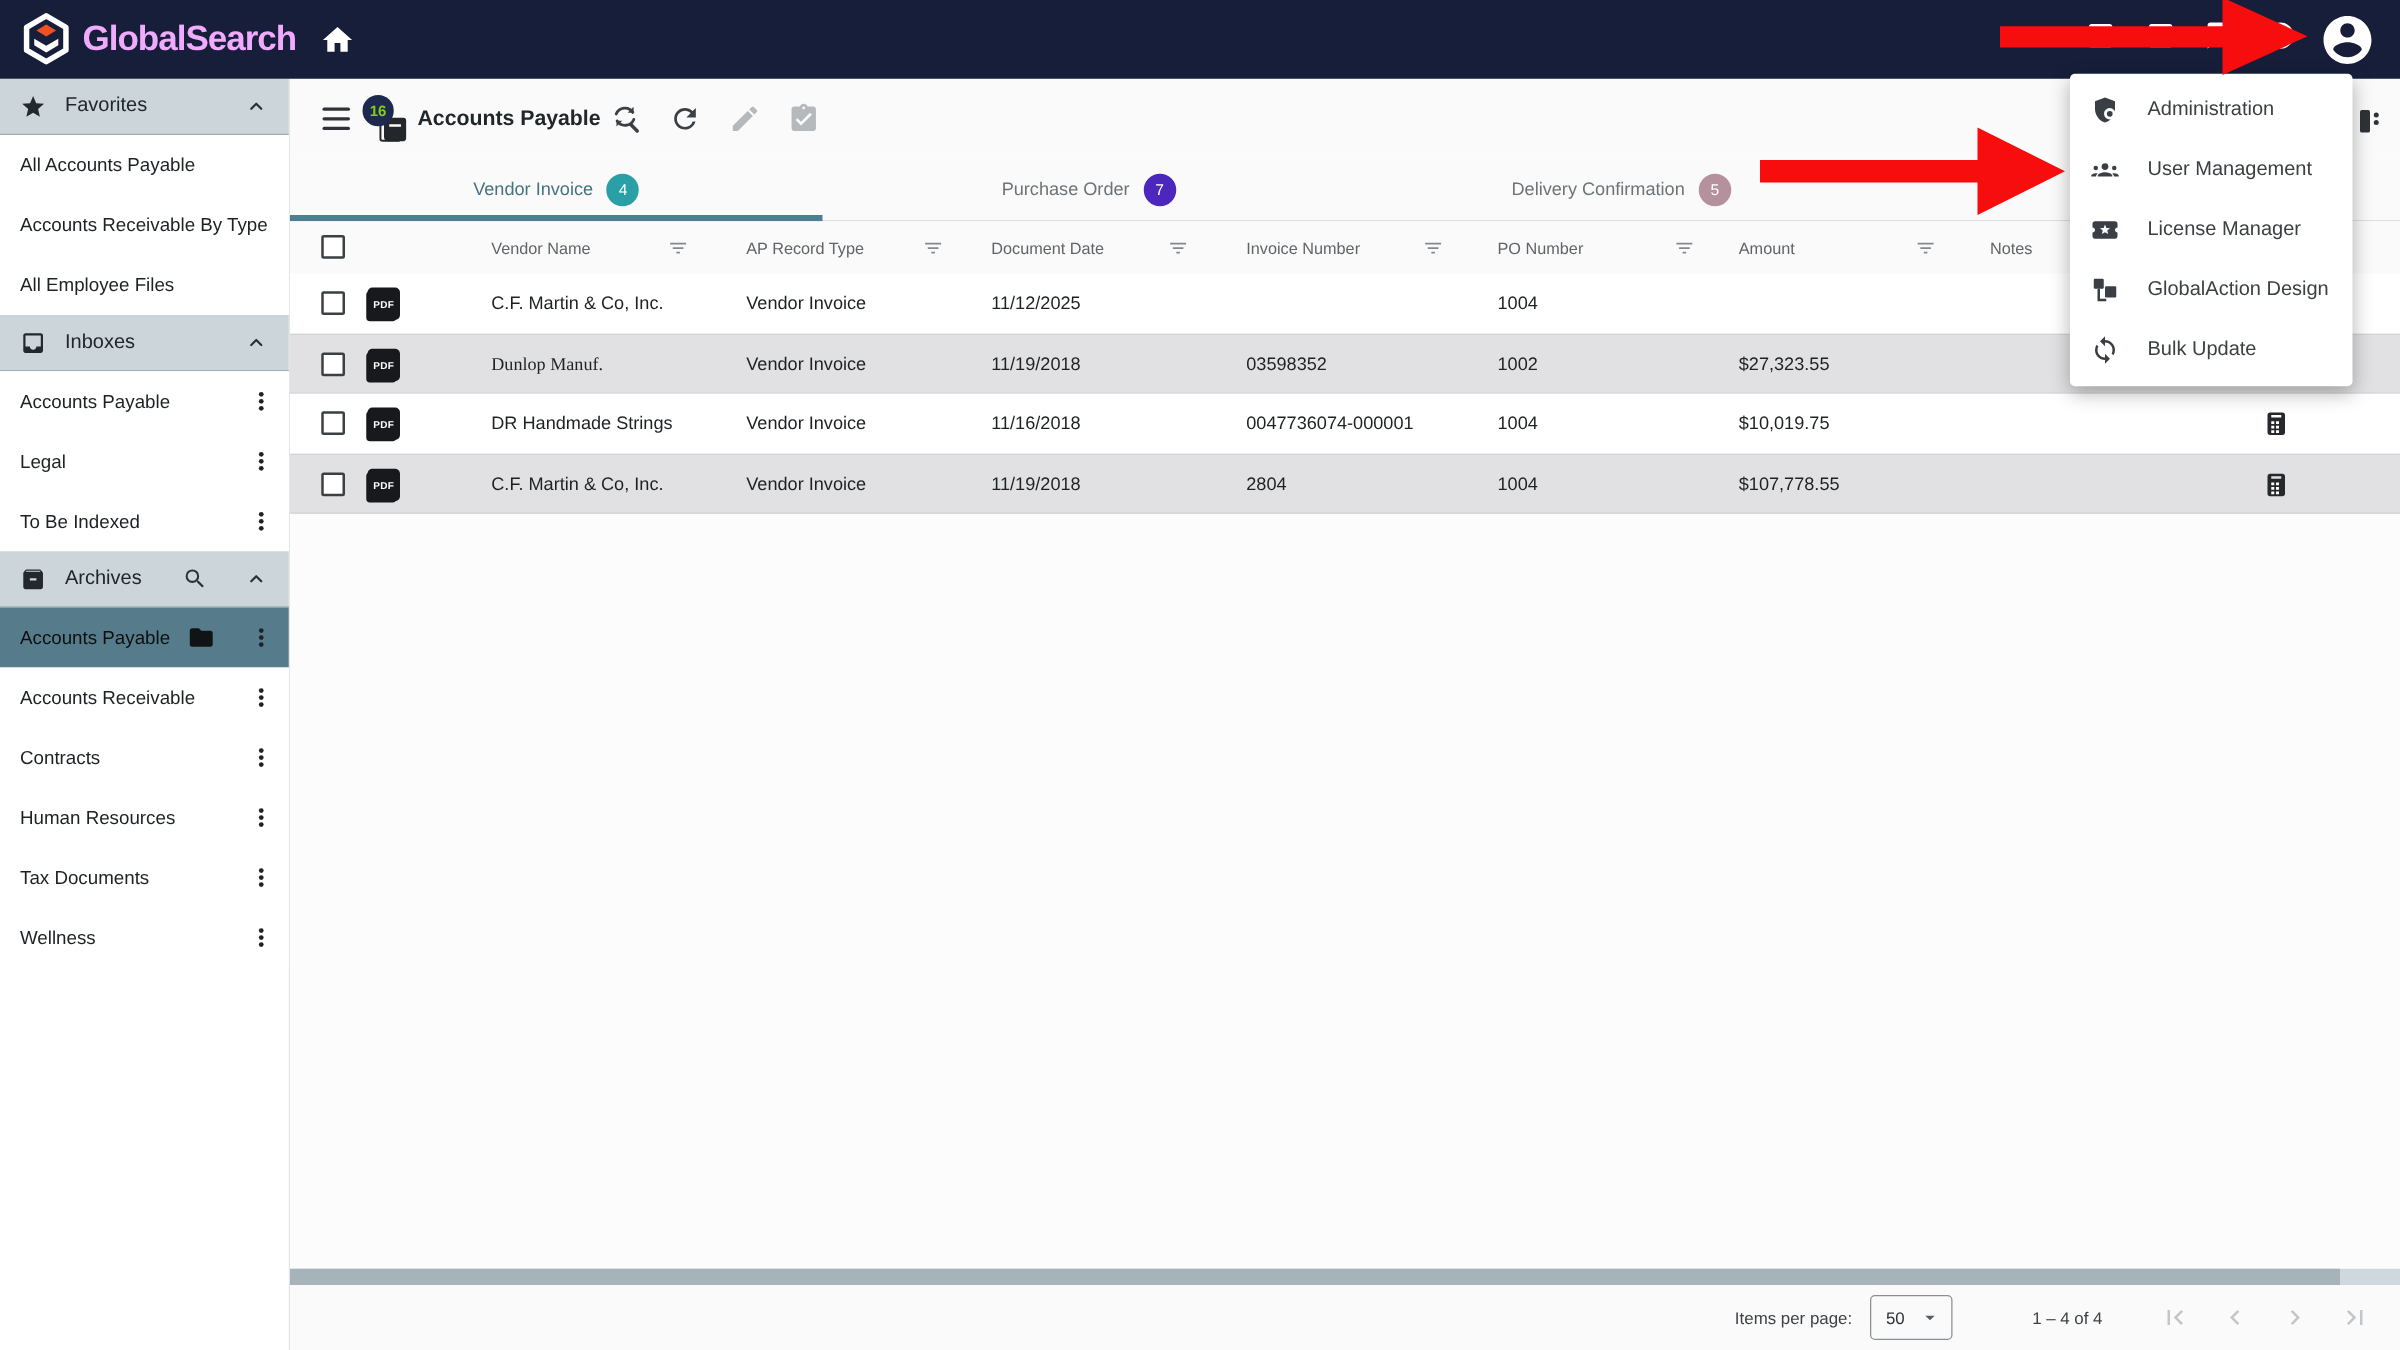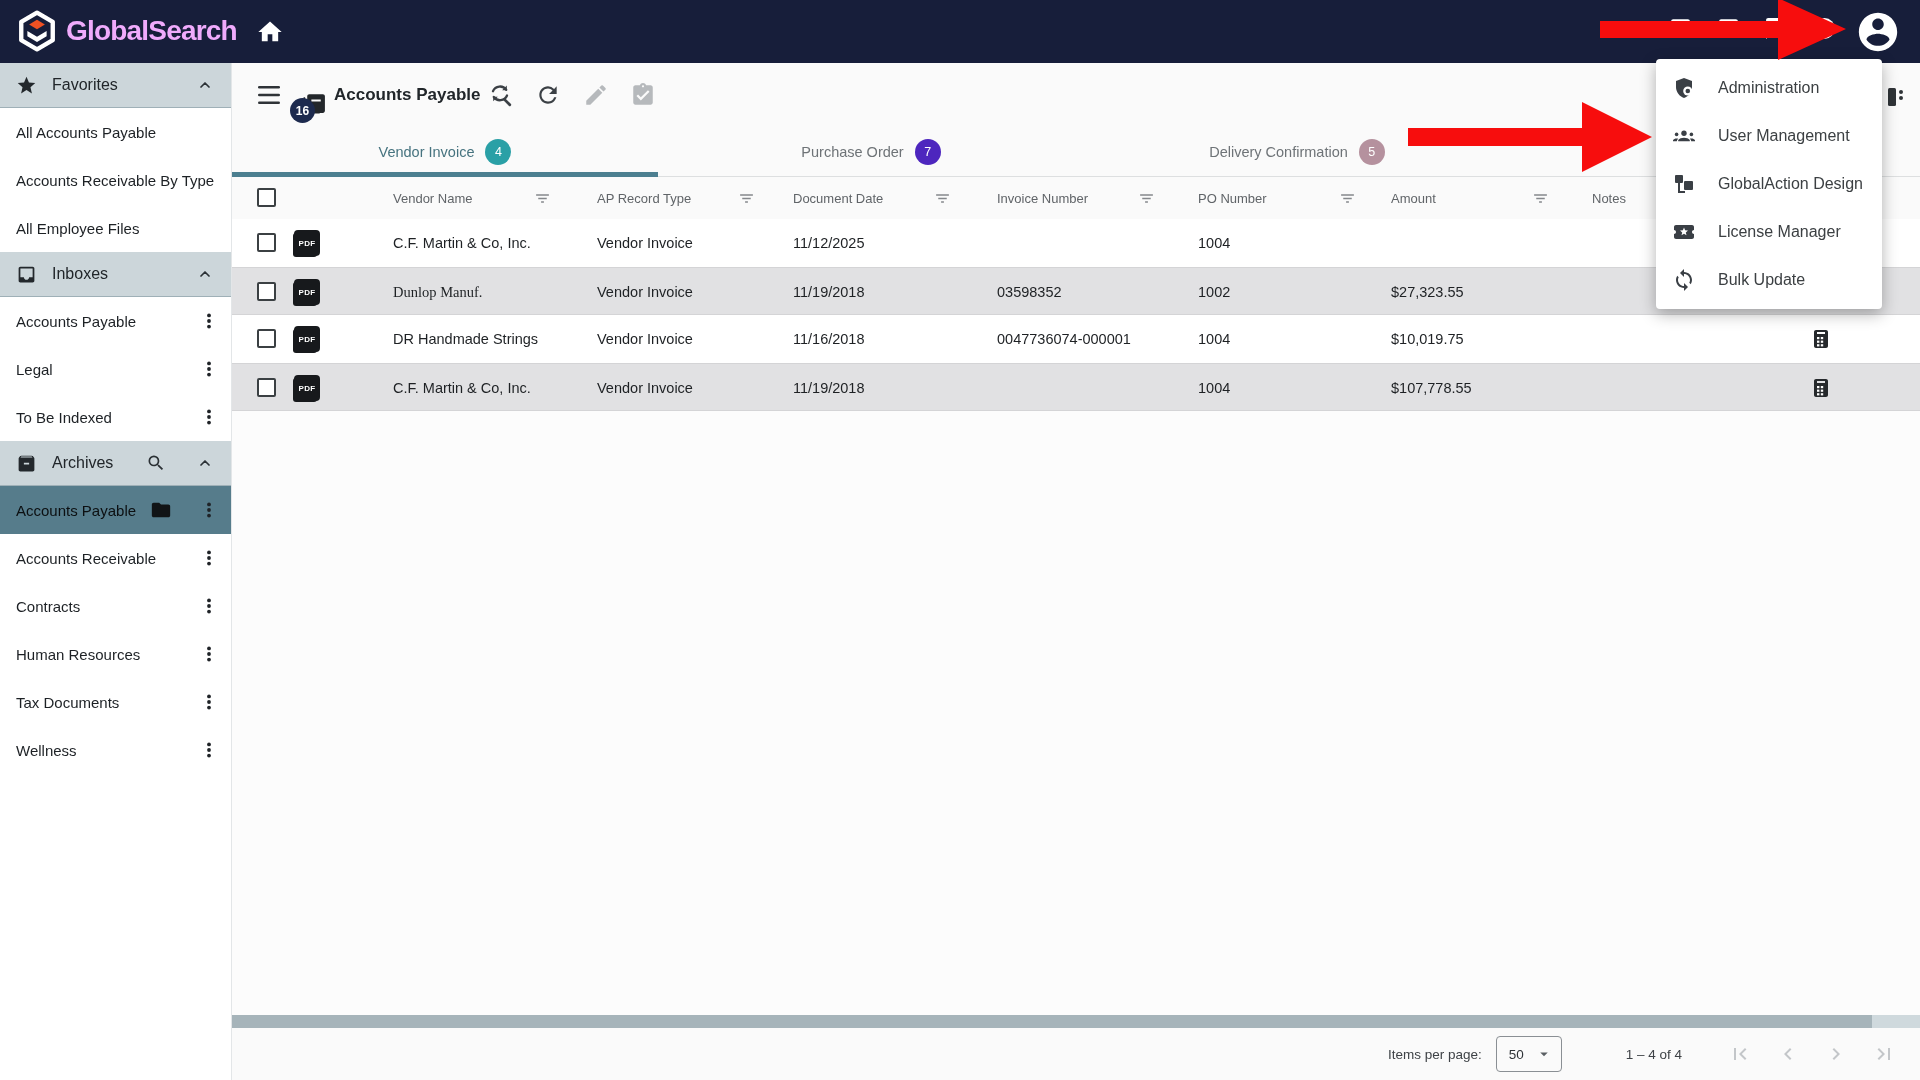--- a/index.html
+++ b/index.html
@@ -34,22 +34,22 @@
   .side-item .folder-ic { width:22px; height:22px; margin-left:14px; color:#111416; flex:0 0 auto; }
   .side-item .kebab { width:18px; height:18px; margin-left:auto; color:#1f2327; flex:0 0 auto; }
 
   
   .content { position:absolute; top:63px; left:232px; width:1688px; bottom:0; background:#fcfcfc; }
   .toolbar { position:relative; height:64px; background:#fafafa; }
   .hamburger { position:absolute; left:24px; top:21px; width:26px; height:22px; color:#2f3337; }
   .doc-badge-wrap { position:absolute; left:62px; top:19px; width:40px; height:34px; }
   .doc-ic { position:absolute; left:8px; top:8px; width:25px; height:25px; color:#23272b; }
   .count-badge { position:absolute; left:-4px; top:-6px; min-width:25px; height:25px; border-radius:50%;
-    background:#1d2a4e; color:#ffffff; font-size:12px; font-weight:700;
-    display:flex; align-items:center; justify-content:center; z-index:2;margin-top:22px; }
+    background:#1d2a4e; color:#84cc16; font-size:12px; font-weight:700;
+    display:flex; align-items:center; justify-content:center; z-index:2; }
   .tb-title { position:absolute; left:102px; top:0; line-height:64px; font-size:17px; font-weight:700; color:#21262a; }
   .tb-ic { position:absolute; top:19px; width:26px; height:26px; }
   .tb-ic.dark { color:#3b4045; }
   .tb-ic.disabled { color:#b6b9bc; }
   .view-options { position:absolute; left:1652px; top:22px; width:24px; height:24px; color:#2f3337; z-index:5; }
 
   .tabs-row { height:50px; border-bottom:1px solid #dddfe0; background:#fafafa; }
   .tabs-inner { display:flex; width:1278px; height:100%; }
   .tab { width:426px; display:flex; align-items:center; justify-content:center; gap:11px;
     font-size:14.5px; font-weight:500; color:#6e7377; position:relative; cursor:default; }
@@ -546,20 +546,21 @@
                 <rect x="12.8" y="13.6" width="2.4" height="2.2"></rect>
                 <rect x="9" y="17.2" width="2.4" height="2.2"></rect>
                 <rect x="12.8" y="17.2" width="2.4" height="2.2"></rect>
               </g>
               <path fill="currentColor" d="M4.5 6H3v13.5A1.5 1.5 0 0 0 4.5 21H6v-1.5h-.5c-.55 0-1-.45-1-1V6z" opacity="0"></path>
             </svg>
     </span>
   <span class="rc" style="left: 161px;">C.F. Martin &amp; Co, Inc.</span>
           <span class="rc" style="left: 365px;">Vendor Invoice</span>
           <span class="rc" style="left: 561px;">11/19/2018</span>
+          <span class="rc" style="left: 765px;">2804</span>
           <span class="rc" style="left: 966px;">1004</span>
           <span class="rc" style="left: 1159px;">$107,778.55</span>
           <span class="rc" style="left: 1360px;"></span>
         </div>
       </div>
 
     <div class="hscroll">
       <div class="hthumb"></div>
     </div>
 
@@ -618,36 +619,36 @@
             <circle cx="4.6" cy="10.4" r="1.8"></circle>
             <path d="M1 16.2c.7-1 2-1.7 3.6-1.7.6 0 1.1.1 1.6.3-.9.7-1.4 1.6-1.4 2.4H1v-1z"></path>
             <circle cx="19.4" cy="10.4" r="1.8"></circle>
             <path d="M23 16.2c-.7-1-2-1.7-3.6-1.7-.6 0-1.1.1-1.6.3.9.7 1.4 1.6 1.4 2.4H23v-1z"></path>
           </svg>
         </span>
     <span class="mlabel">User Management</span>
   </div>
       <div class="menu-item">
     <span class="micon">
+          <svg viewBox="0 0 24 24">
+            <path fill="currentColor" d="M20 12c0-1.1.9-2 2-2V7c0-1.1-.9-2-2-2H4c-1.1 0-2 .9-2 2v3c1.1 0 2 .9 2 2s-.9 2-2 2v3c0 1.1.9 2 2 2h16c1.1 0 2-.9 2-2v-3c-1.1 0-2-.9-2-2z"></path>
+            <path fill="#fff" d="m12 7.6 1.1 2.7 2.9.2-2.2 1.9.7 2.8L12 13.7l-2.5 1.5.7-2.8L8 10.5l2.9-.2z"></path>
+          </svg>
+        </span>
+    <span class="mlabel">License Manager</span>
+  </div>
+      <div class="menu-item">
+    <span class="micon">
           <svg viewBox="0 0 24 24" fill="currentColor">
             <rect x="3" y="3" width="8" height="8" rx="1"></rect>
             <rect x="12" y="9" width="9" height="9" rx="1"></rect>
             <path d="M6 11h2v8h5v2H6z"></path>
           </svg>
         </span>
     <span class="mlabel">GlobalAction Design</span>
-  </div>
-      <div class="menu-item">
-    <span class="micon">
-          <svg viewBox="0 0 24 24">
-            <path fill="currentColor" d="M20 12c0-1.1.9-2 2-2V7c0-1.1-.9-2-2-2H4c-1.1 0-2 .9-2 2v3c1.1 0 2 .9 2 2s-.9 2-2 2v3c0 1.1.9 2 2 2h16c1.1 0 2-.9 2-2v-3c-1.1 0-2-.9-2-2z"></path>
-            <path fill="#fff" d="m12 7.6 1.1 2.7 2.9.2-2.2 1.9.7 2.8L12 13.7l-2.5 1.5.7-2.8L8 10.5l2.9-.2z"></path>
-          </svg>
-        </span>
-    <span class="mlabel">License Manager</span>
   </div>
       <div class="menu-item">
     <span class="micon">
           <svg viewBox="0 0 24 24">
             <path fill="currentColor" d="M12 4V1L8 5l4 4V6c3.3 0 6 2.7 6 6 0 1-.25 2-.7 2.8l1.46 1.46A7.93 7.93 0 0 0 20 12c0-4.42-3.58-8-8-8zm0 14c-3.3 0-6-2.7-6-6 0-1 .25-2 .7-2.8L5.24 7.74A7.93 7.93 0 0 0 4 12c0 4.42 3.58 8 8 8v3l4-4-4-4v3z"></path>
           </svg>
         </span>
     <span class="mlabel">Bulk Update</span>
   </div>
     </div>

